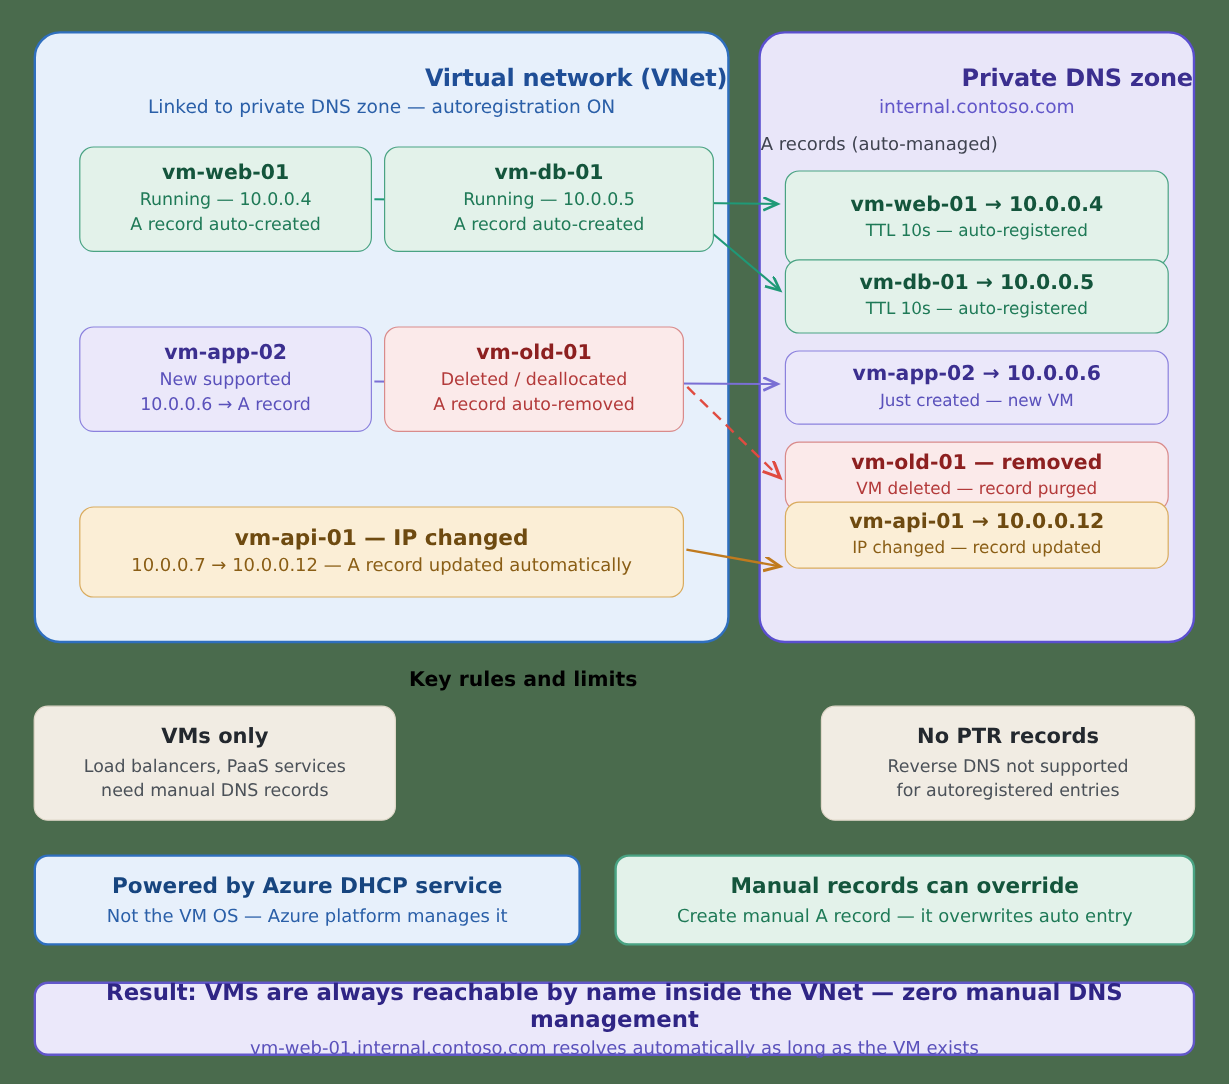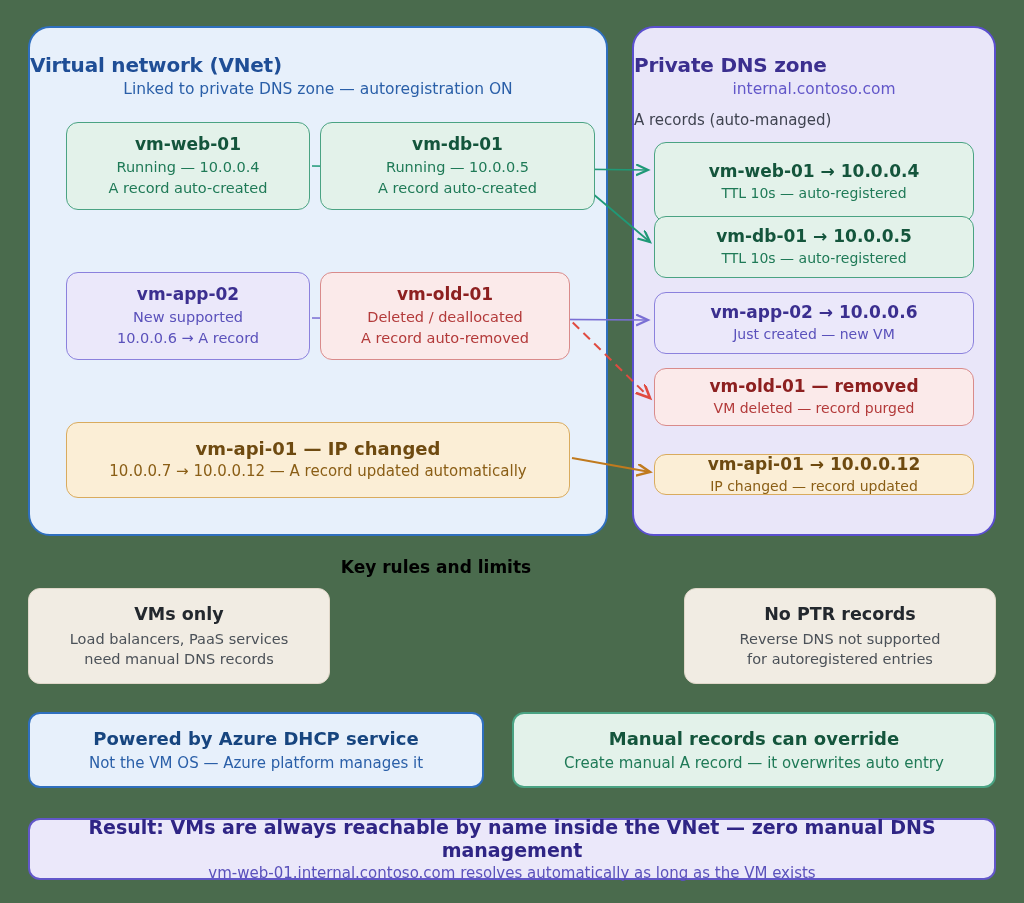--- a/index.html
+++ b/index.html
@@ -46,21 +46,21 @@
   }
 
   #dns-panel {
     left: 632px; top: 26px;
     width: 364px; height: 510px;
     background: #e9e6f9;
     border: 2px solid #5b4fcf;
   }
 
   .panel-title {
-    text-align: left;
+    text-align: right;
     font-weight: bold;
     font-size: 20px;
     letter-spacing: -0.2px;
   }
   .panel-sub {
     text-align: center;
     font-size: 15.5px;
     margin-top: 3px;
   }
   .panel-sub2 {
@@ -124,21 +124,21 @@
   #vm-old-01 { left: 320px; top: 272px; width: 250px; height: 88px; }
   #vm-api-01 { left: 66px;  top: 422px; width: 504px; height: 76px; }
   #vm-api-01 .c-title { font-size: 18px; }
   #vm-api-01 .c-line  { font-size: 15px; }
 
   
   #rec-web { left: 654px; top: 142px; width: 320px; height: 80px; }
   #rec-db  { left: 654px; top: 216px; width: 320px; height: 62px; }
   #rec-app { left: 654px; top: 292px; width: 320px; height: 62px; }
   #rec-old { left: 654px; top: 368px; width: 320px; height: 58px; }
-  #rec-api { left: 654px; top: 454px; width: 320px; height: 41px; }
+  #rec-api { left: 654px; top: 418px; width: 320px; height: 56px; }
 
   .rec .c-title { font-size: 17px; }
   .rec .c-line  { font-size: 14px; }
 
   
   #section-label {
     position: absolute;
     left: 0; top: 557px;
     width: 872px;
     text-align: center;

